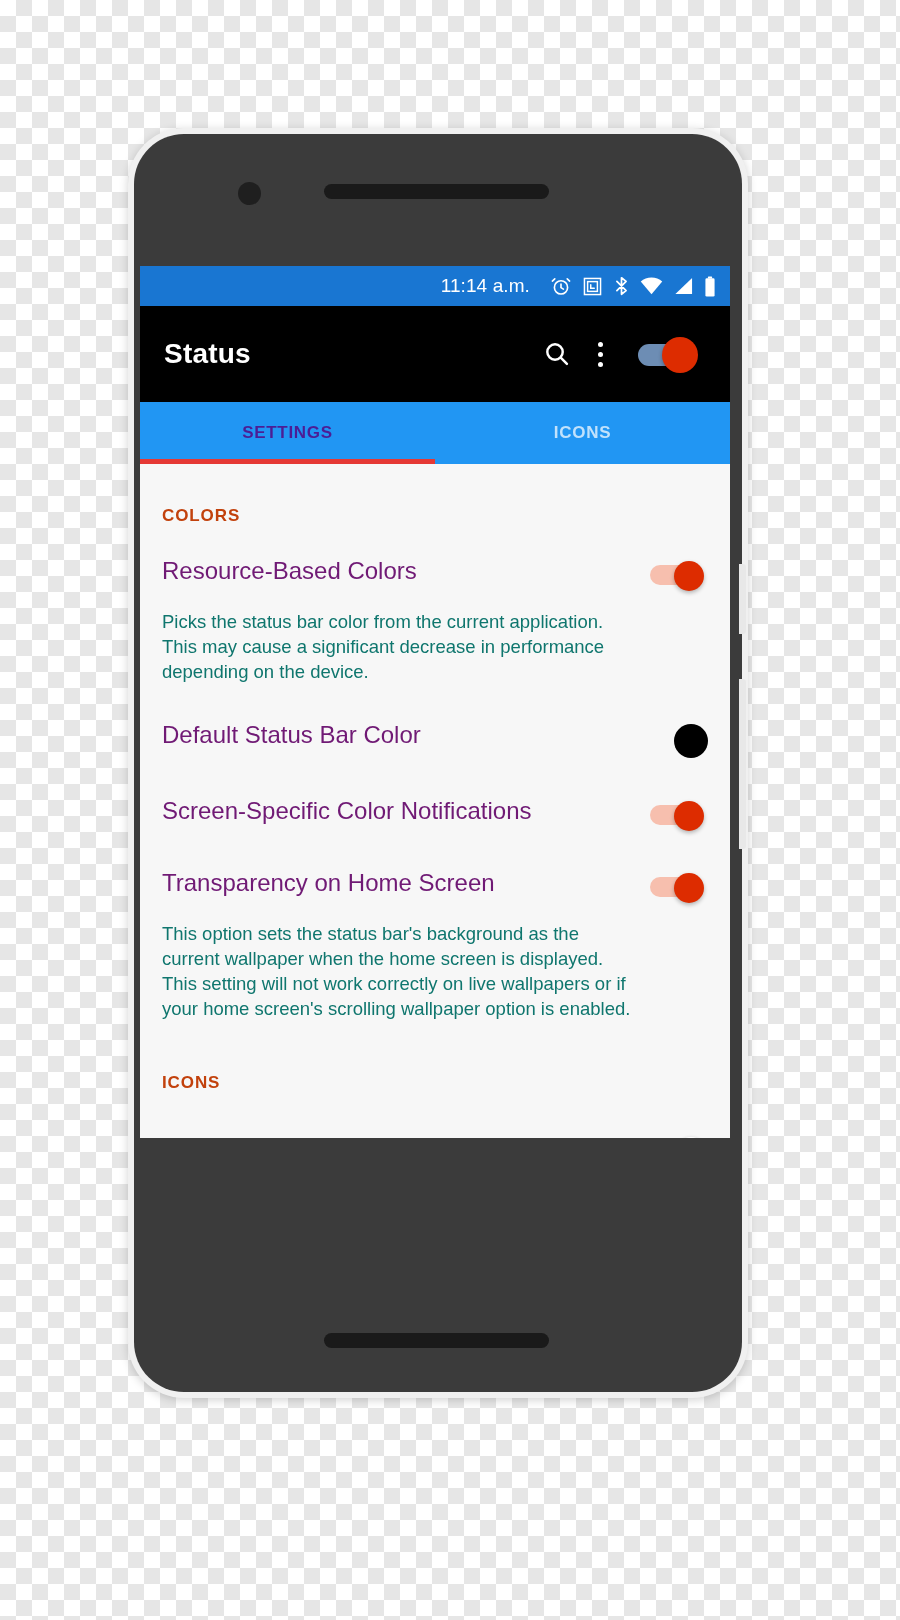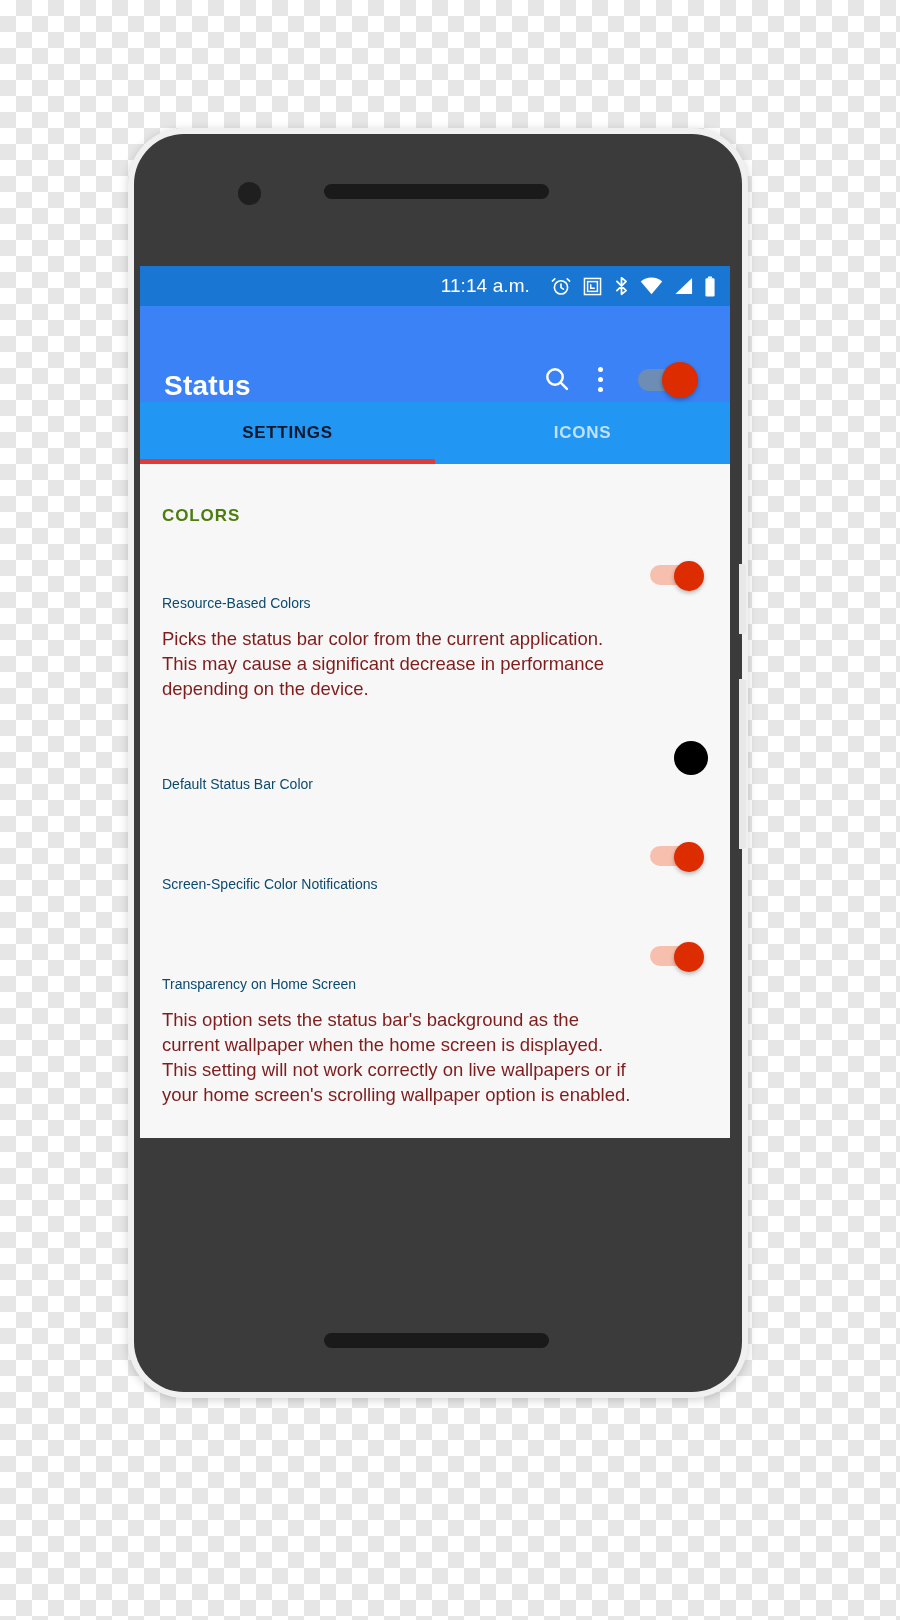--- a/index.html
+++ b/index.html
@@ -108,23 +108,23 @@
     letter-spacing: 0.1px;
     margin-right: 10px;
   }
   .status-icon {
     display: block;
   }
 
   
   #app-bar {
     height: 96px;
-    background: #3b82f6;
-    display: flex;
-    align-items: flex-end;
+    background: #000000;
+    display: flex;
+    align-items: center;
     padding: 0 22px 0 24px;
   }
   #app-title {
     color: #ffffff;
     font-size: 28px;
     font-weight: bold;
     flex: 1;
     letter-spacing: 0.2px;
   }
   #search-button {
@@ -175,62 +175,61 @@
     flex: 1;
     display: flex;
     align-items: center;
     justify-content: center;
     position: relative;
     color: rgba(255,255,255,0.72);
     font-size: 17px;
     font-weight: bold;
     letter-spacing: 0.7px;
   }
-  .tab.active { color: #0f172a; }
+  .tab.active { color: #4c1d95; }
   .tab.active::after {
     content: "";
     position: absolute;
     left: 0; right: 0; bottom: 0;
     height: 5px;
     background: #e53935;
   }
 
   
   #settings-content {
     background: #f7f7f7;
     height: 788px;
     padding: 0 22px;
     position: relative;
     overflow: hidden;
   }
   .section-header {
-    color: #4d7c0f;
+    color: #c2410c;
     font-size: 17px;
     font-weight: bold;
     letter-spacing: 0.9px;
     padding-top: 42px;
     padding-bottom: 8px;
   }
   .pref-row {
     display: flex;
     align-items: flex-start;
     padding-top: 22px;
   }
   .pref-text { flex: 1; padding-right: 14px; }
   .pref-title {
-    color: #0c4a6e;
-    font-size: 14px;
+    color: #701a75;
+    font-size: 24px;
     line-height: 30px;
-    margin-top: 32px;
   }
   .pref-summary {
-    color: #7f1d1d;
+    color: #0f766e;
     font-size: 18.5px;
     line-height: 25px;
-    margin-top: 8px;
+    margin-top: 23px;
   }
   .pref-control {
     width: 62px;
     display: flex;
     align-items: center;
     justify-content: flex-end;
     padding-top: 4px;
     flex: 0 0 auto;
   }
 

